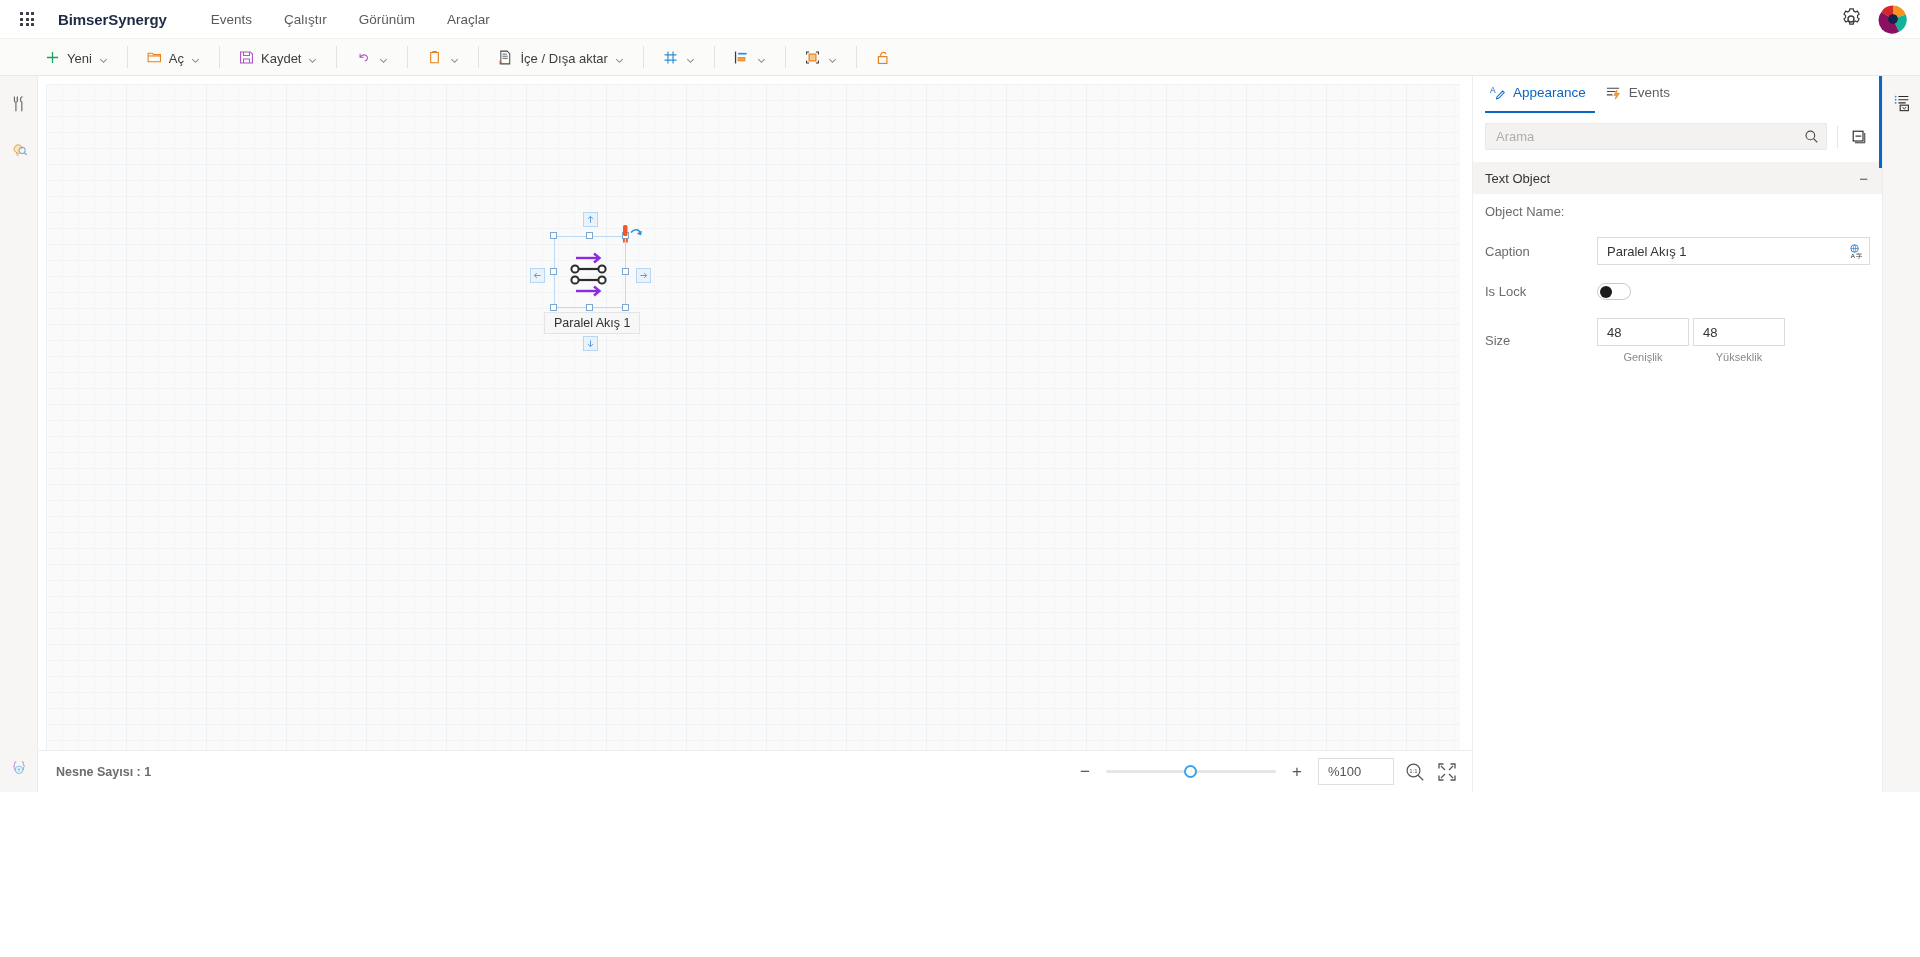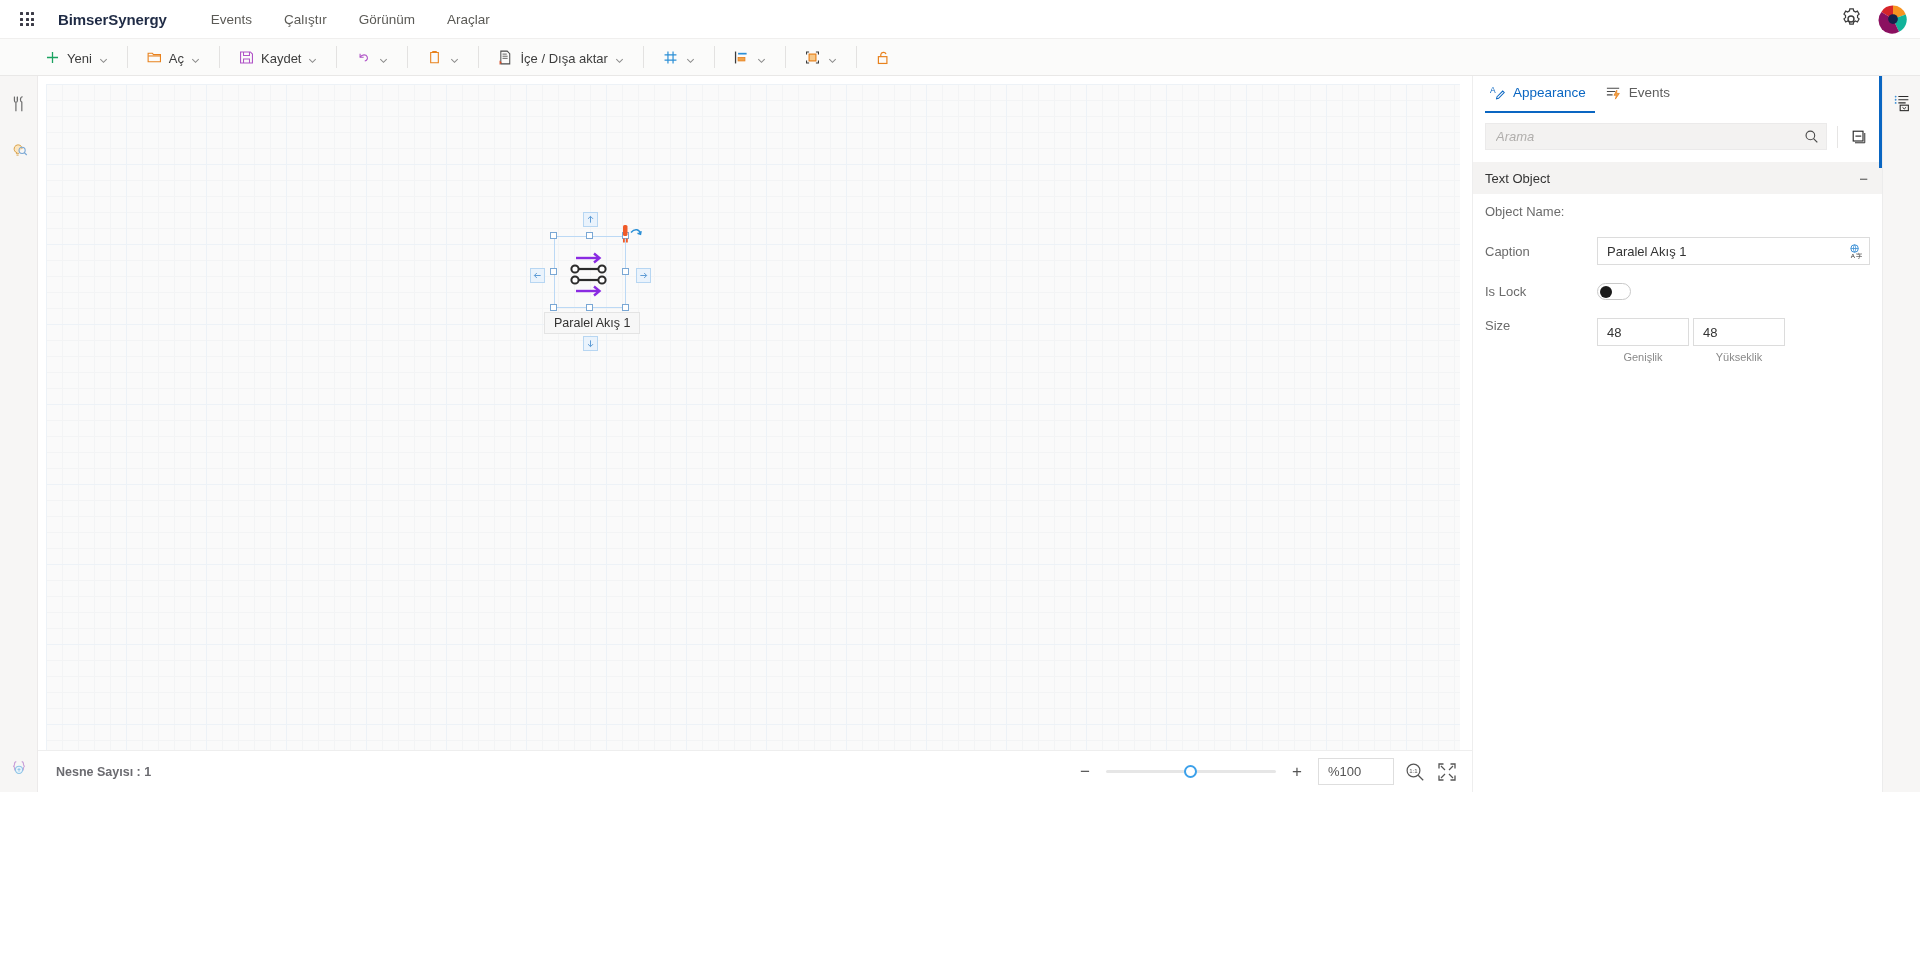--- a/index.html
+++ b/index.html
@@ -210,21 +210,20 @@
     display: flex; align-items: center; gap: 0; padding: 10px 12px 12px 12px;
   }
   .searchbox {
     flex: 1; height: 27px; background: #f3f2f1; border: 1px solid #ebeaea;
     display: flex; align-items: center;
   }
   .searchbox input {
     flex: 1; border: none; outline: none; background: transparent;
     font-size: 13px; color: #444; padding: 0 10px;
     font-family: "Liberation Sans", sans-serif;
-    font-style: italic;
   }
   .searchbox input::placeholder { color: #b0aeac; }
   .search-btn {
     width: 30px; height: 25px; display: flex; align-items: center; justify-content: center; cursor: pointer;
   }
   .vsep { width: 1px; height: 22px; background: #e6e5e4; margin: 0 10px; }
   .collapse-all { width: 22px; height: 22px; display: flex; align-items: center; justify-content: center; cursor: pointer; }
 
   .section-head {
     background: #f4f3f2;
@@ -247,21 +246,21 @@
   .prop-input-wrap { flex: 1; display: flex; align-items: stretch; }
   .input-addon {
     width: 28px; border: 1px solid #dcdcdc; border-left: none; background: #fff;
     display: flex; align-items: center; justify-content: center; cursor: pointer;
   }
   .toggle {
     width: 34px; height: 17px; border-radius: 9px; border: 1px solid #c9c9c9;
     background: #ffffff; display: flex; align-items: center; padding: 0 2px; cursor: pointer;
   }
   .toggle-knob { width: 12px; height: 12px; border-radius: 50%; background: #1a1a1a; }
-  .size-row { display: flex; align-items: flex-start; }
+  .size-row { display: flex; align-items: center; }
   .size-field { display: flex; flex-direction: column; align-items: center; width: 92px; }
   .size-field input {
     width: 92px; height: 28px; border: 1px solid #dcdcdc; background: #fff;
     font-size: 13px; color: #333; padding: 0 9px; outline: none;
     font-family: "Liberation Sans", sans-serif;
   }
   .size-cap { font-size: 11px; color: #8a8a8a; margin-top: 5px; }
   .size-gap { width: 4px; }
 
   

